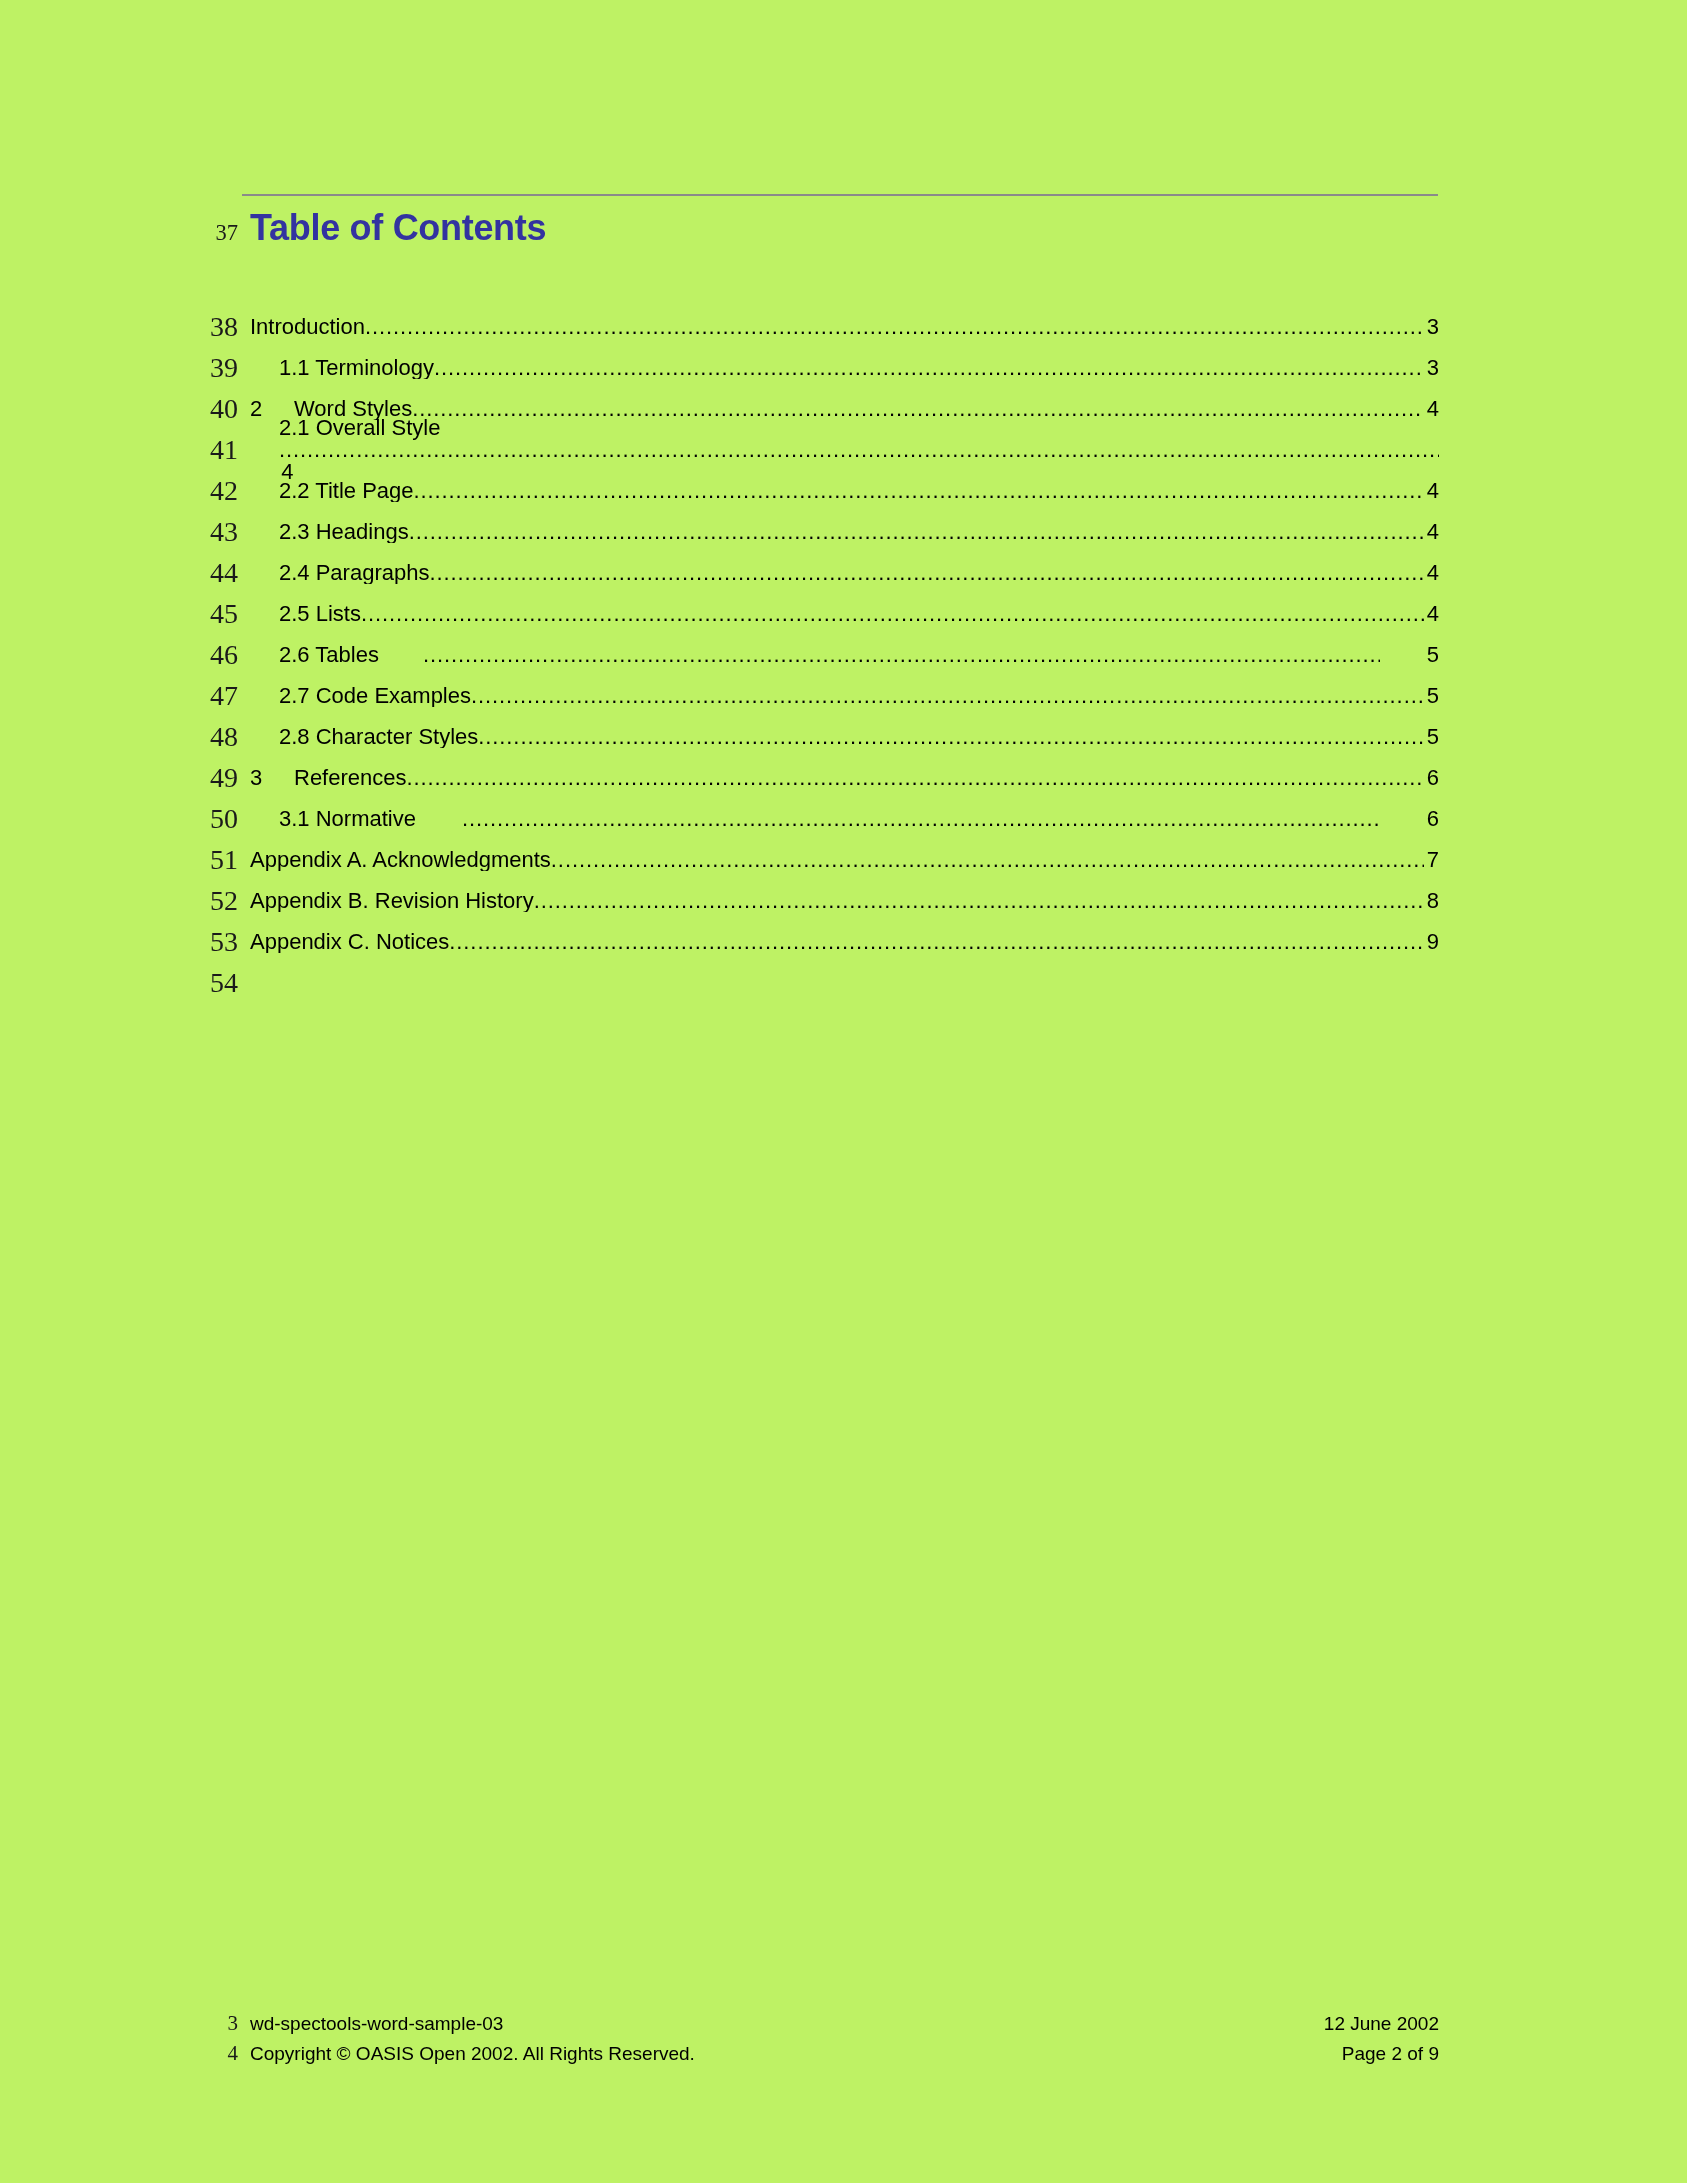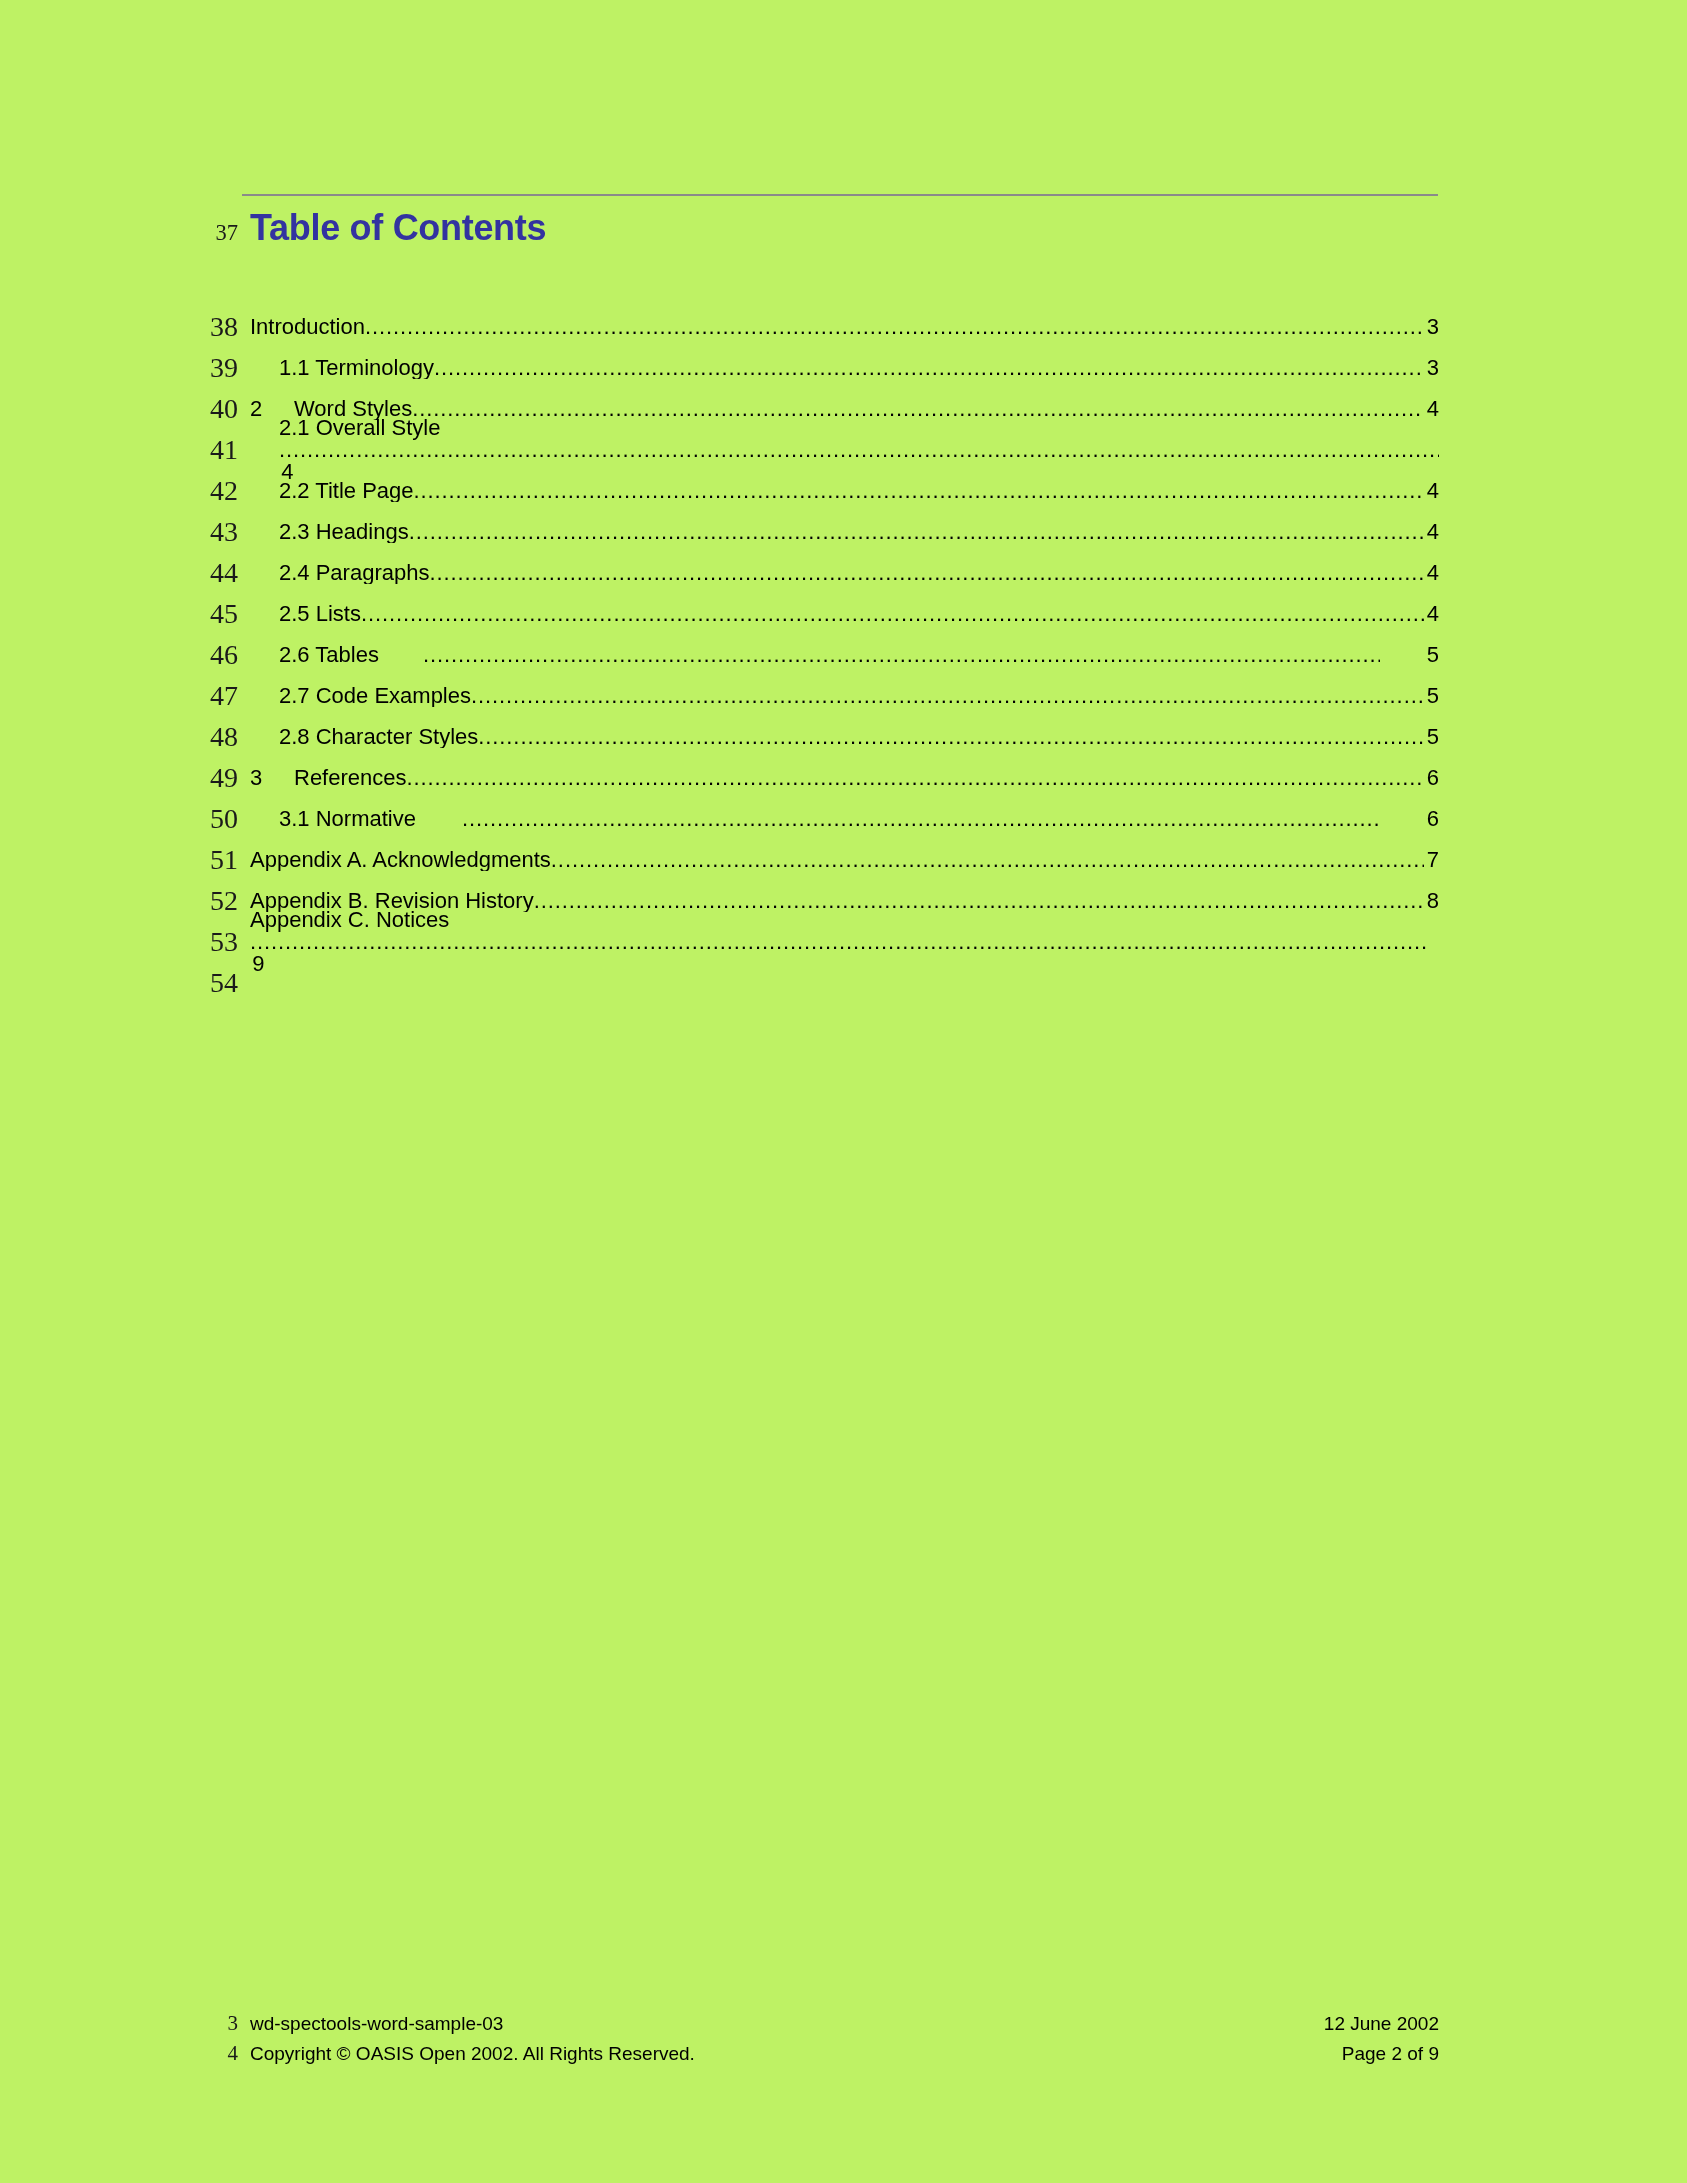--- a/index.html
+++ b/index.html
@@ -290,21 +290,21 @@
       <div class="toc-row lrow">
         <span class="lineno">52</span>
         <a class="toc-entry" style="color: rgb(0, 0, 0); text-decoration: none;">
           <span class="entry-text">Appendix B. Revision History</span>
           <span class="leader">........................................................................................................................................................................</span>
           <span class="pageno">8</span>
         </a>
       </div>
       <div class="toc-row lrow">
         <span class="lineno">53</span>
-        <a class="toc-entry" style="color: rgb(0, 0, 0); text-decoration: none; flex-direction: column;">
+        <a class="toc-entry" style="color: rgb(0, 0, 0); text-decoration: none;">
           <span class="entry-text">Appendix C. Notices</span>
           <span class="leader">........................................................................................................................................................................</span>
           <span class="pageno">9</span>
         </a>
       </div>
       <div class="toc-row lrow blank">
         <span class="lineno">54</span>
         <a class="toc-entry" style="color: rgb(0, 0, 0); text-decoration: none;">
           <span class="entry-text"></span>
           <span class="leader"></span>

